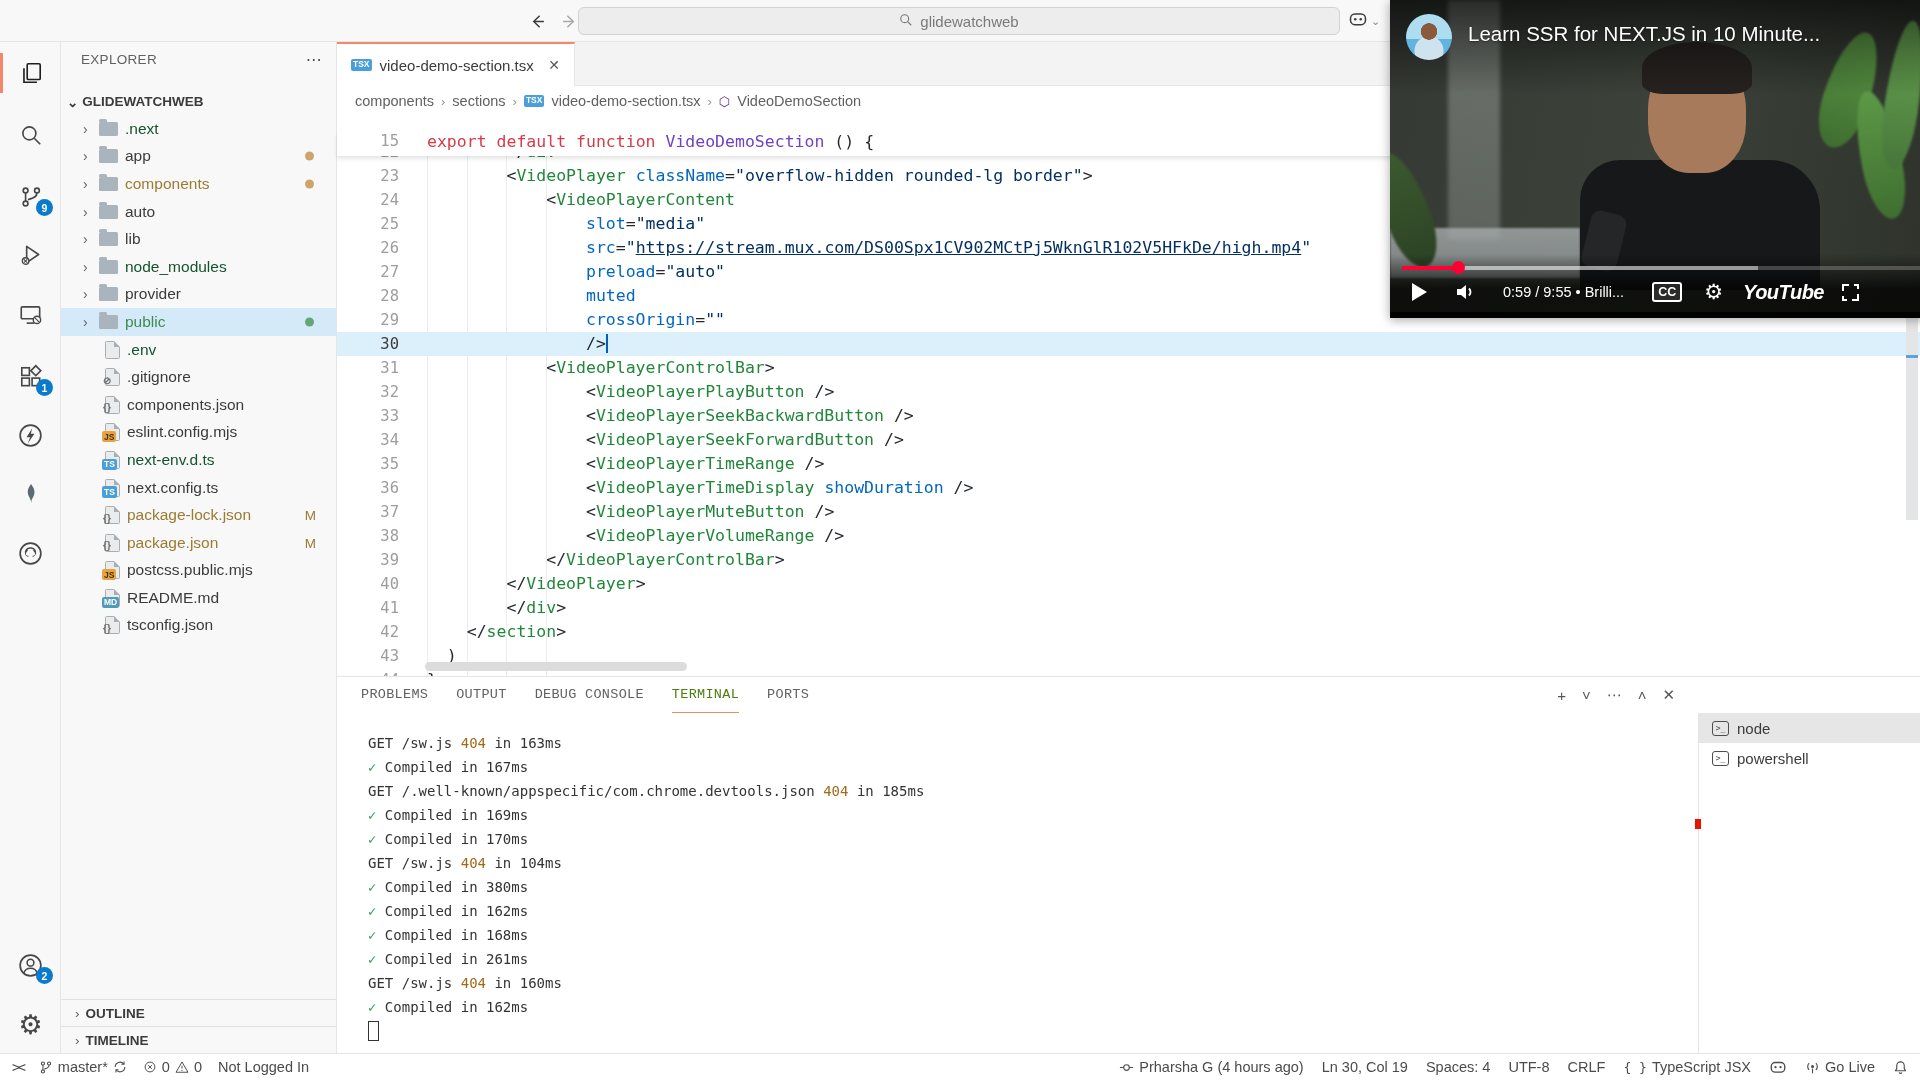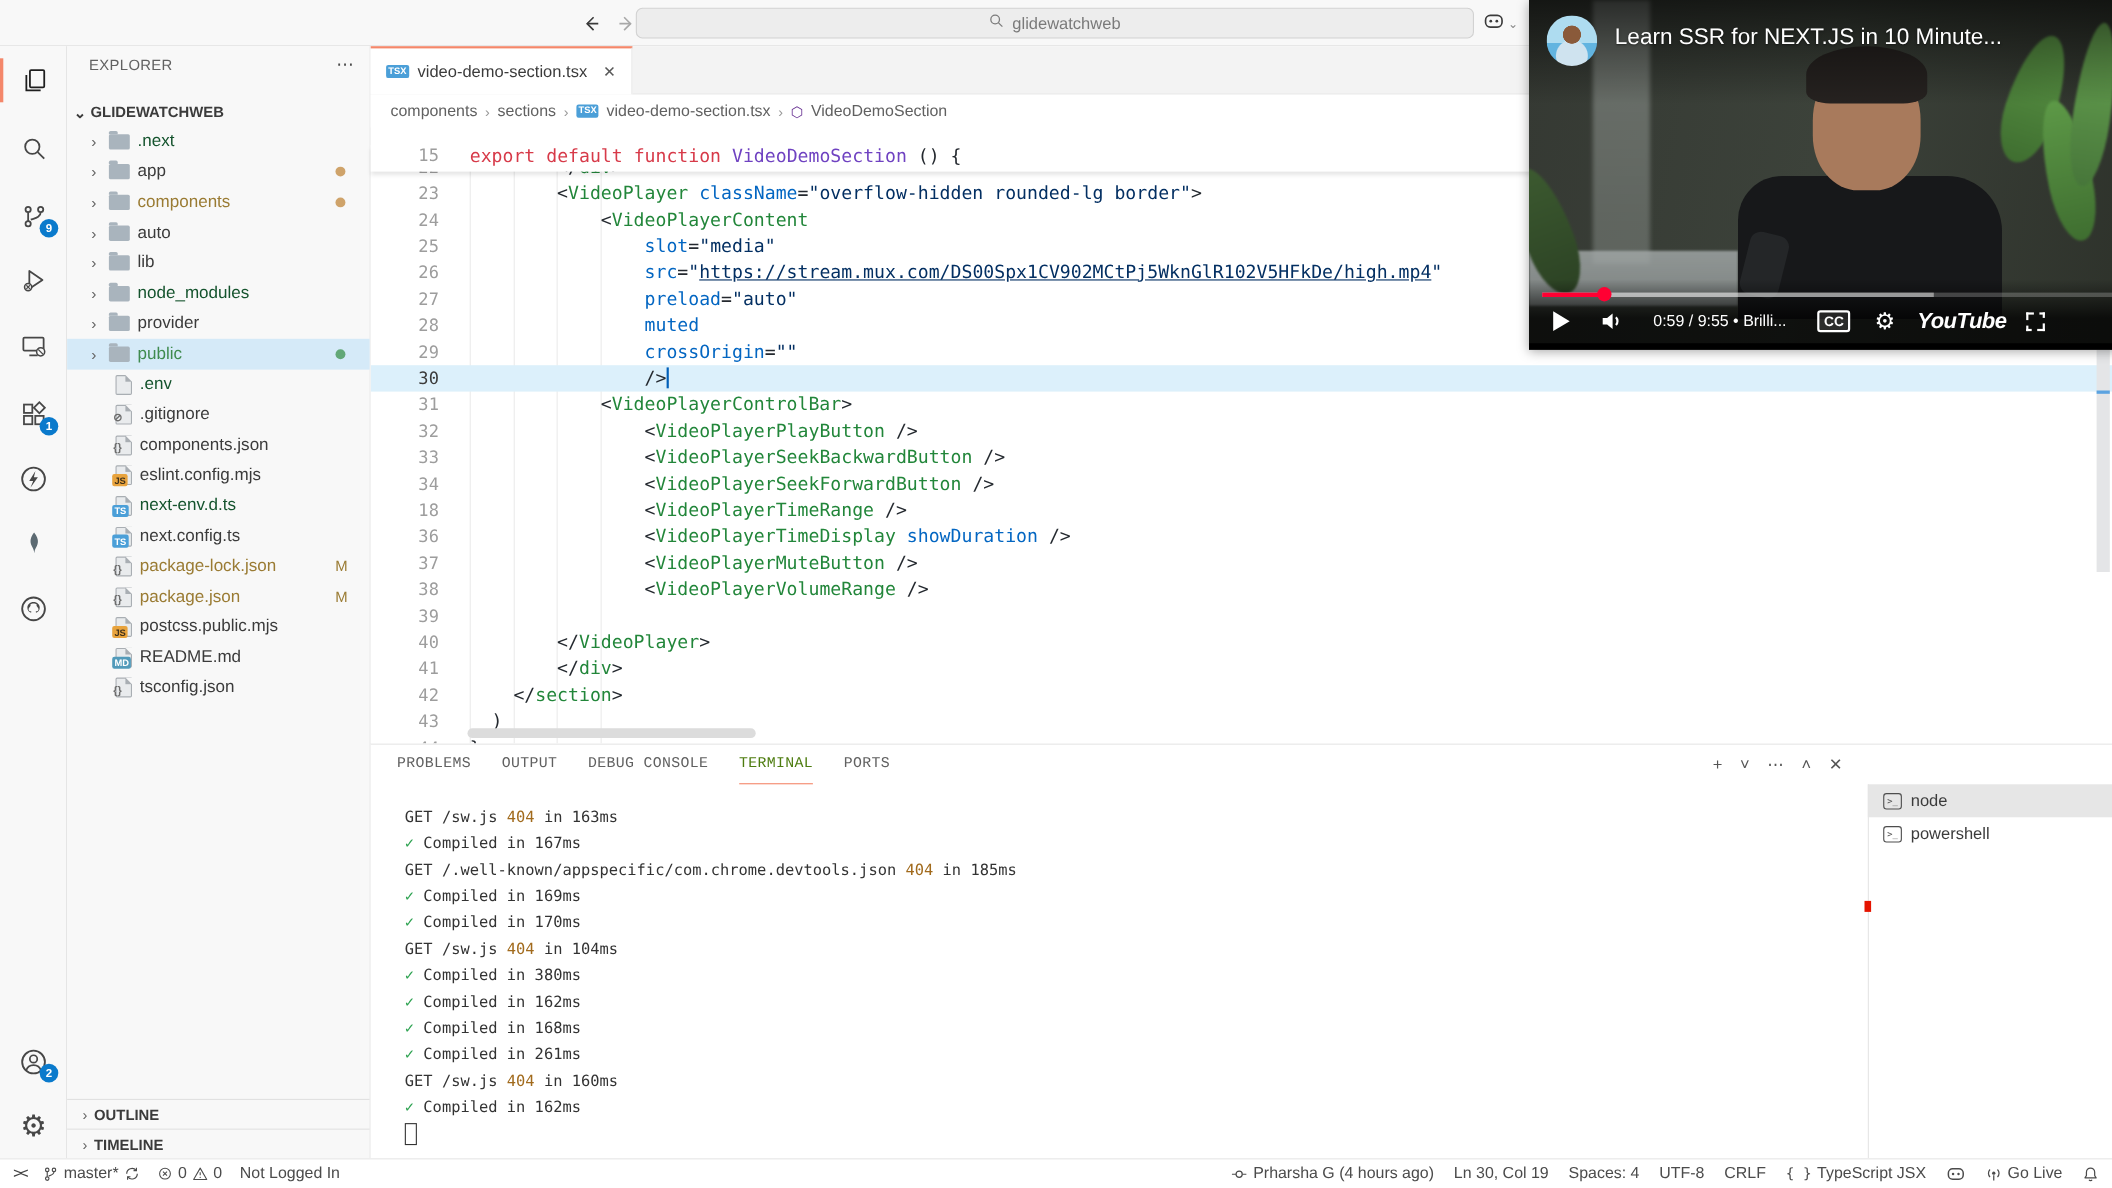--- a/index.html
+++ b/index.html
@@ -425,25 +425,25 @@
         <div class="code-line"><span class="ln">25</span><span class="ct"><span class="pl">                </span><span class="attr">slot</span><span class="pl">=</span><span class="str">"media"</span></span></div>
         <div class="code-line"><span class="ln">26</span><span class="ct"><span class="pl">                </span><span class="attr">src</span><span class="pl">=</span><span class="str">"</span><span class="url">https://stream.mux.com/DS00Spx1CV902MCtPj5WknGlR102V5HFkDe/high.mp4</span><span class="str">"</span></span></div>
         <div class="code-line"><span class="ln">27</span><span class="ct"><span class="pl">                </span><span class="attr">preload</span><span class="pl">=</span><span class="str">"auto"</span></span></div>
         <div class="code-line"><span class="ln">28</span><span class="ct"><span class="pl">                </span><span class="attr">muted</span></span></div>
         <div class="code-line"><span class="ln">29</span><span class="ct"><span class="pl">                </span><span class="attr">crossOrigin</span><span class="pl">=</span><span class="str">""</span></span></div>
         <div class="code-line current"><span class="ln">30</span><span class="ct"><span class="pl">                /&gt;</span><span class="cursor"></span></span></div>
         <div class="code-line"><span class="ln">31</span><span class="ct"><span class="pl">            &lt;</span><span class="tag">VideoPlayerControlBar</span><span class="pl">&gt;</span></span></div>
         <div class="code-line"><span class="ln">32</span><span class="ct"><span class="pl">                &lt;</span><span class="tag">VideoPlayerPlayButton</span><span class="pl"> /&gt;</span></span></div>
         <div class="code-line"><span class="ln">33</span><span class="ct"><span class="pl">                &lt;</span><span class="tag">VideoPlayerSeekBackwardButton</span><span class="pl"> /&gt;</span></span></div>
         <div class="code-line"><span class="ln">34</span><span class="ct"><span class="pl">                &lt;</span><span class="tag">VideoPlayerSeekForwardButton</span><span class="pl"> /&gt;</span></span></div>
-        <div class="code-line"><span class="ln">18</span><span class="ct"><span class="pl">                &lt;</span><span class="tag">VideoPlayerTimeRange</span><span class="pl"> /&gt;</span></span></div>
+        <div class="code-line"><span class="ln">35</span><span class="ct"><span class="pl">                &lt;</span><span class="tag">VideoPlayerTimeRange</span><span class="pl"> /&gt;</span></span></div>
         <div class="code-line"><span class="ln">36</span><span class="ct"><span class="pl">                &lt;</span><span class="tag">VideoPlayerTimeDisplay</span><span class="pl"> </span><span class="attr">showDuration</span><span class="pl"> /&gt;</span></span></div>
         <div class="code-line"><span class="ln">37</span><span class="ct"><span class="pl">                &lt;</span><span class="tag">VideoPlayerMuteButton</span><span class="pl"> /&gt;</span></span></div>
         <div class="code-line"><span class="ln">38</span><span class="ct"><span class="pl">                &lt;</span><span class="tag">VideoPlayerVolumeRange</span><span class="pl"> /&gt;</span></span></div>
-        <div class="code-line"><span class="ln">39</span></div>
+        <div class="code-line"><span class="ln">39</span><span class="ct"><span class="pl">            &lt;/</span><span class="tag">VideoPlayerControlBar</span><span class="pl">&gt;</span></span></div>
         <div class="code-line"><span class="ln">40</span><span class="ct"><span class="pl">        &lt;/</span><span class="tag">VideoPlayer</span><span class="pl">&gt;</span></span></div>
         <div class="code-line"><span class="ln">41</span><span class="ct"><span class="pl">        &lt;/</span><span class="tag">div</span><span class="pl">&gt;</span></span></div>
         <div class="code-line"><span class="ln">42</span><span class="ct"><span class="pl">    &lt;/</span><span class="tag">section</span><span class="pl">&gt;</span></span></div>
         <div class="code-line"><span class="ln">43</span><span class="ct"><span class="pl">  )</span></span></div>
         <div class="code-line"><span class="ln">44</span><span class="ct"><span class="pl">}</span></span></div>
       </div>
     <div id="hscroll"></div>
     <div id="vscroll">
         <div class="cline"></div>
       </div>

